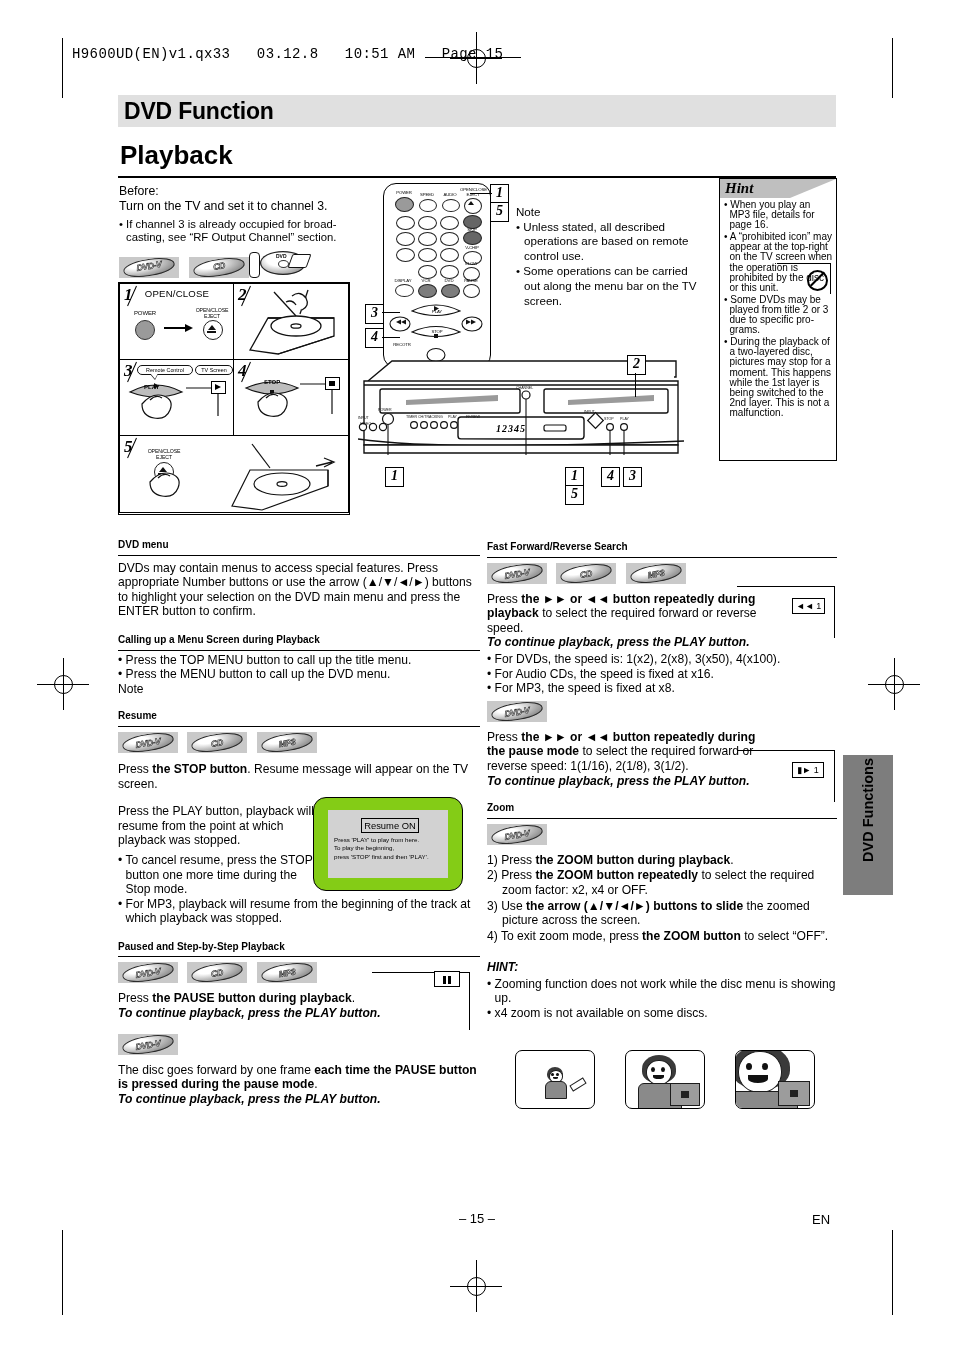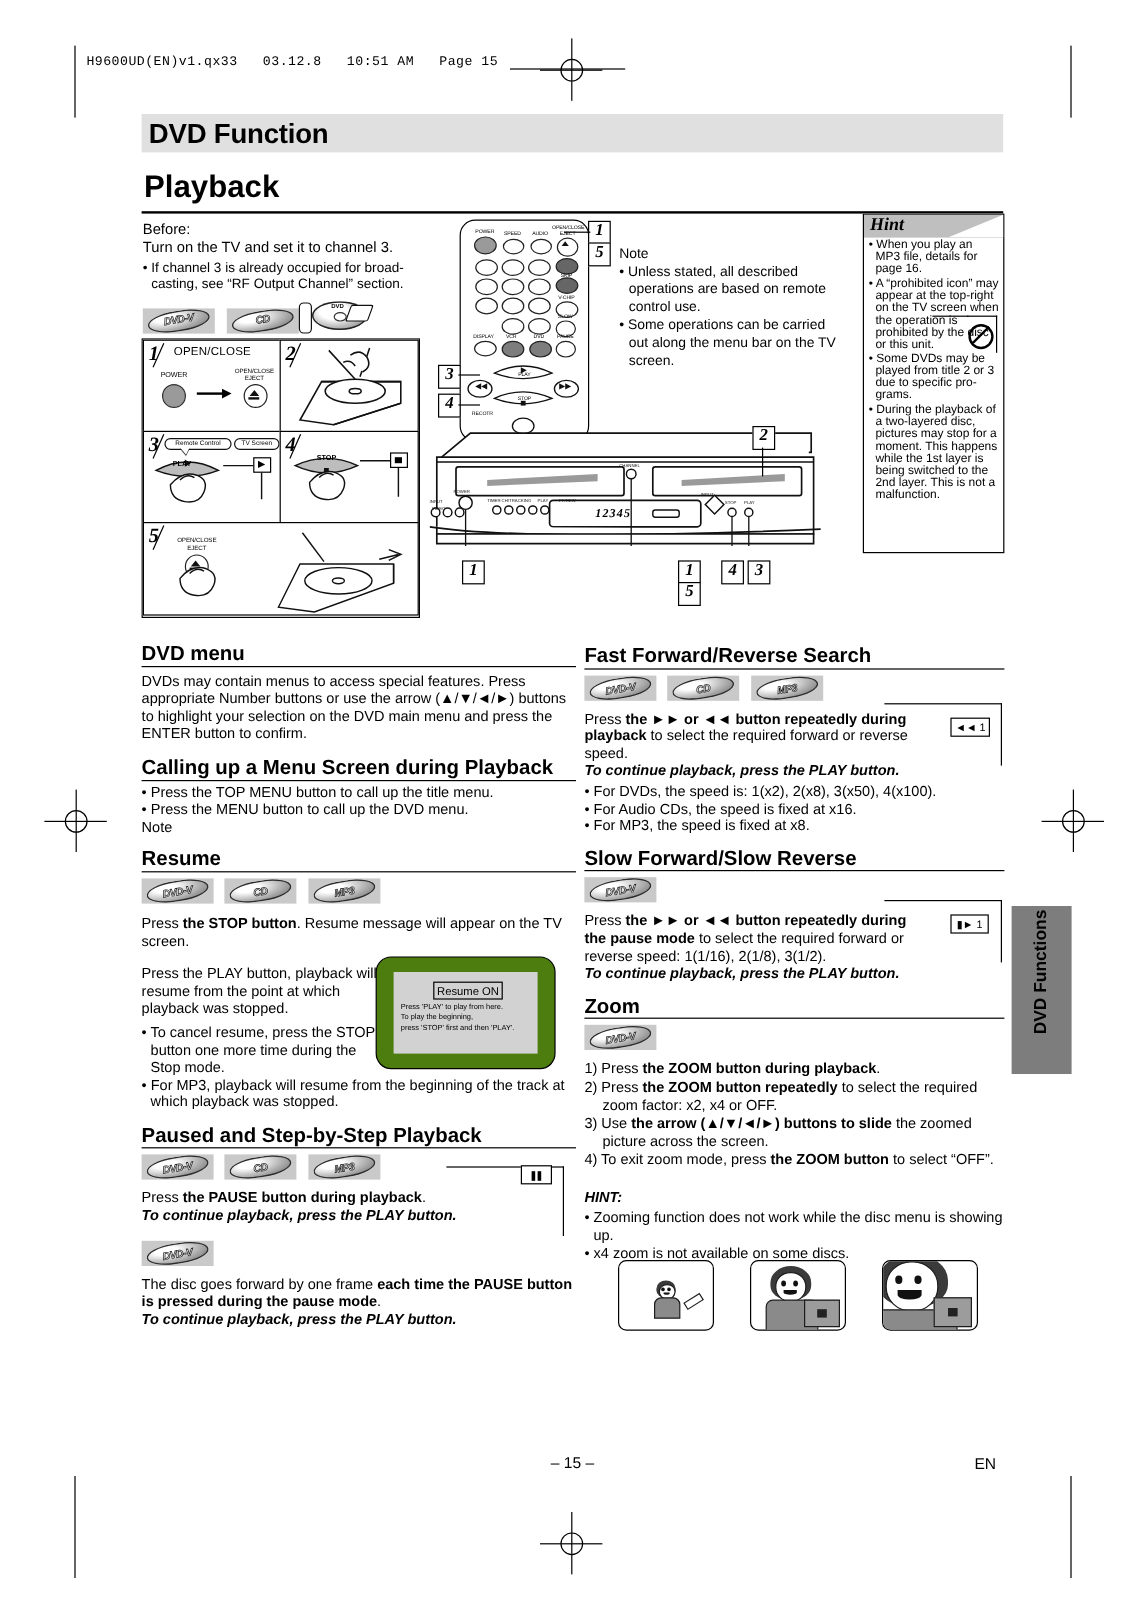--- a/index.html
+++ b/index.html
@@ -8,21 +8,21 @@
 
   
   .crop-v{position:absolute;width:1px;background:#000;}
   .crop-h{position:absolute;height:1px;background:#000;}
   .regmark{position:absolute;width:28px;height:28px;}
   .regmark .rc{position:absolute;left:5px;top:5px;width:17px;height:17px;border:1.2px solid #000;border-radius:50%;}
   .regmark .rh{position:absolute;left:-12px;top:13.5px;width:52px;height:1px;background:#000;}
   .regmark .rv{position:absolute;top:-12px;left:13.5px;width:1px;height:52px;background:#000;}
 
   
-  .filestamp{position:absolute;left:72px;top:46px;font-family:"Liberation Mono",monospace;font-size:11px;letter-spacing:.4px;white-space:pre;}
+  .filestamp{position:absolute;left:72px;top:46px;font-family:"Liberation Mono",monospace;font-size:14px;letter-spacing:.4px;white-space:pre;}
 
   
   .dvd-banner{position:absolute;left:118px;top:95px;width:718px;height:32px;background:#e0e0e0;}
   .dvd-banner .t{position:absolute;left:6px;top:3px;font-size:23px;font-weight:bold;letter-spacing:-.2px;}
   .playback-title{position:absolute;left:120px;top:140px;font-size:26px;font-weight:bold;}
   .playback-rule{position:absolute;left:118px;top:176px;width:718px;height:2.4px;background:#000;}
 
   
   .before{position:absolute;left:119px;top:184px;width:240px;font-size:12.3px;line-height:15px;}
   .before .b2{margin-top:0;}
@@ -84,31 +84,31 @@
   .prohibit-lead{position:absolute;right:26px;top:31px;width:30px;height:1.2px;background:#000;}
 
   
   .panel{position:absolute;left:358px;top:355px;width:326px;height:110px;}
   .vfdtxt{position:absolute;left:38px;top:6px;font-family:"Liberation Serif",serif;font-style:italic;font-weight:bold;font-size:10px;letter-spacing:1px;}
 
   
   .col{position:absolute;font-size:12.1px;line-height:14.6px;}
   .colL{left:118px;width:362px;}
   .colR{left:487px;width:350px;}
-  h3.sec{font-size:17px;font-weight:bold;margin:0;padding:0 0 2px 0;border-bottom:1.4px solid #000;}
+  h3.sec{font-size:10px;font-weight:bold;margin:0;padding:0 0 2px 0;border-bottom:1.4px solid #000;}
   .p{margin:5px 0 0 0;}
   ul.bl{margin:2px 0 0 0;padding:0;list-style:none;}
   ul.bl li{text-indent:-7.5px;padding-left:7.5px;}
   ul.nl{margin:0;padding:0;list-style:none;}
   ul.nl li{text-indent:-15px;padding-left:15px;margin-top:1px;}
   b{font-weight:bold;}
   i.bi{font-style:italic;font-weight:bold;}
 
   
-  .tvbox{position:absolute;left:313px;top:797px;width:148px;height:92px;border:1.6px solid #000;border-radius:13px;background:#4d7c0f;}
+  .tvbox{position:absolute;left:313px;top:797px;width:148px;height:92px;border:1.6px solid #000;border-radius:13px;background:#84cc16;}
   .tvinner{position:absolute;left:14px;top:12px;width:120px;height:68px;background:#d2d2d2;}
   .resumeon{position:absolute;left:33px;top:8px;width:56px;height:13px;border:1px solid #000;background:#d2d2d2;font-size:9.4px;text-align:center;line-height:13px;}
   .tvlines{position:absolute;left:6px;top:26px;width:112px;font-size:6.2px;line-height:8.4px;}
 
   
   .osdchip{position:absolute;border:1.2px solid #000;background:#fff;height:14px;min-width:24px;font-size:9px;line-height:14px;text-align:center;padding:0 3px;}
   .hookline{position:absolute;}
   .hookline .hh{position:absolute;height:1.2px;background:#000;}
   .hookline .hv{position:absolute;width:1.2px;background:#000;}
 
@@ -517,21 +517,20 @@
     <div class="p" style="width:272px;margin-top:8px;">
       <span>Press </span><b>the ►► or ◄◄ button repeatedly during playback</b><span> to select the required forward or reverse speed.</span>
       <i class="bi" style="display:block;">To continue playback, press the PLAY button.</i>
     </div>
     <ul class="bl">
       <li>• <span>For DVDs, the speed is: 1(x2), 2(x8), 3(x50), 4(x100).</span></li>
       <li>• <span>For Audio CDs, the speed is fixed at x16.</span></li>
       <li>• <span>For MP3, the speed is fixed at x8.</span></li>
     </ul>
 
-    <h3 class="sec" style="margin-top:13px;">Slow Forward/Slow Reverse</h3>
     <div style="margin-top:5px;">
       <div class="badge"><div class="lens"></div><div class="lbl">DVD-V</div></div>
     </div>
     <div class="p" style="width:272px;margin-top:8px;">
       <span>Press </span><b>the ►► or ◄◄ button repeatedly during the pause mode</b><span> to select the required forward or reverse speed: 1(1/16), 2(1/8), 3(1/2).</span>
       <i class="bi" style="display:block;">To continue playback, press the PLAY button.</i>
     </div>
 
     <h3 class="sec" style="margin-top:13px;">Zoom</h3>
     <div style="margin-top:5px;">

